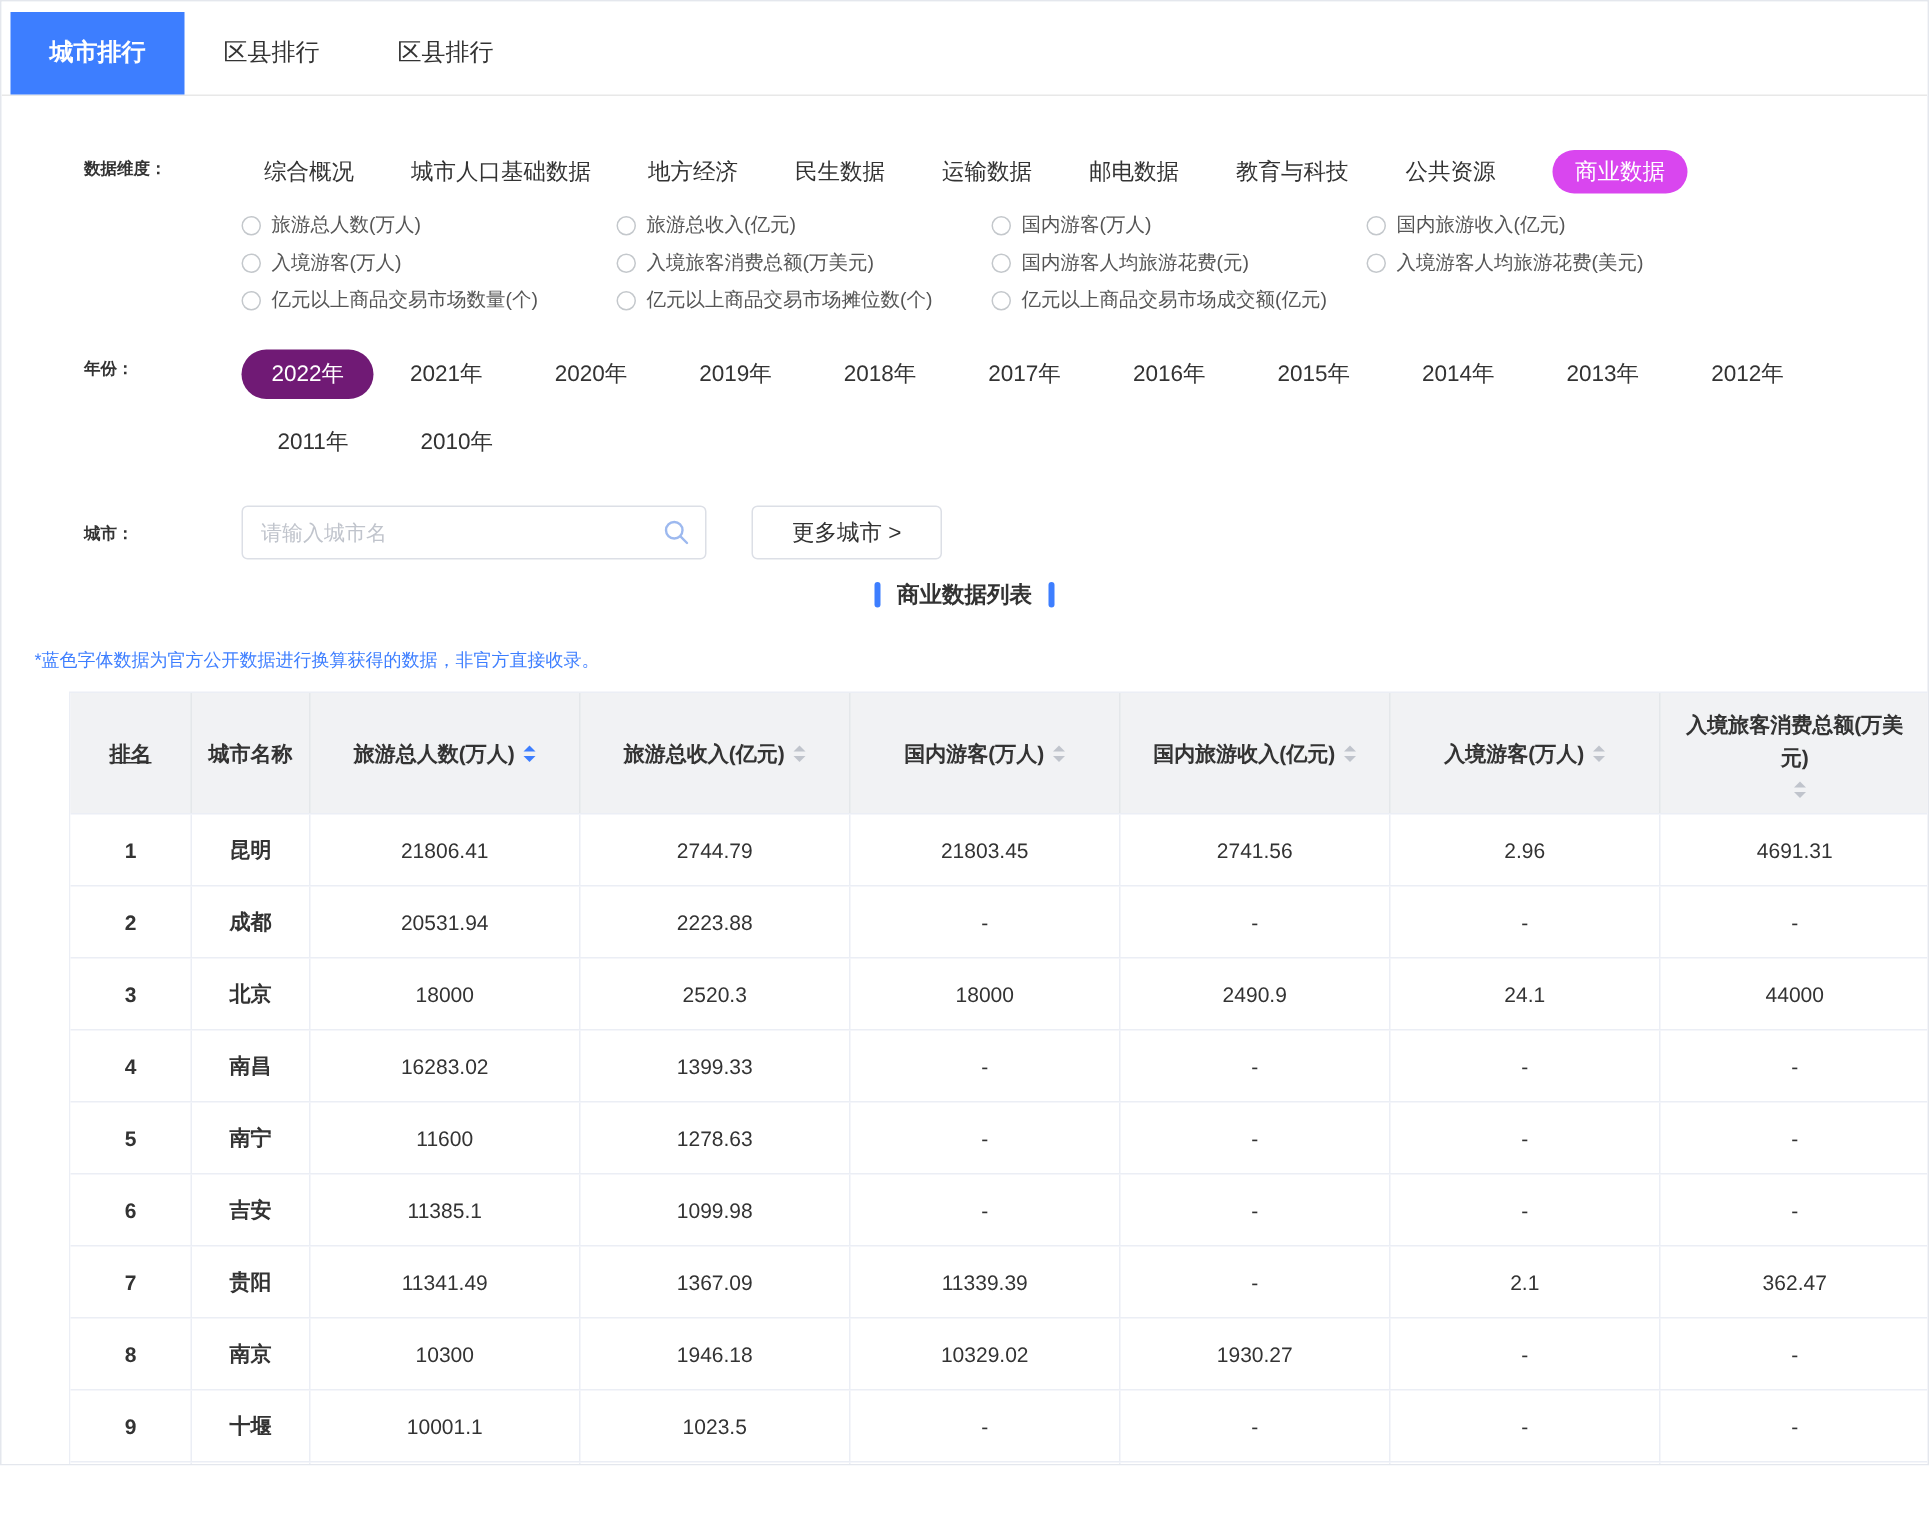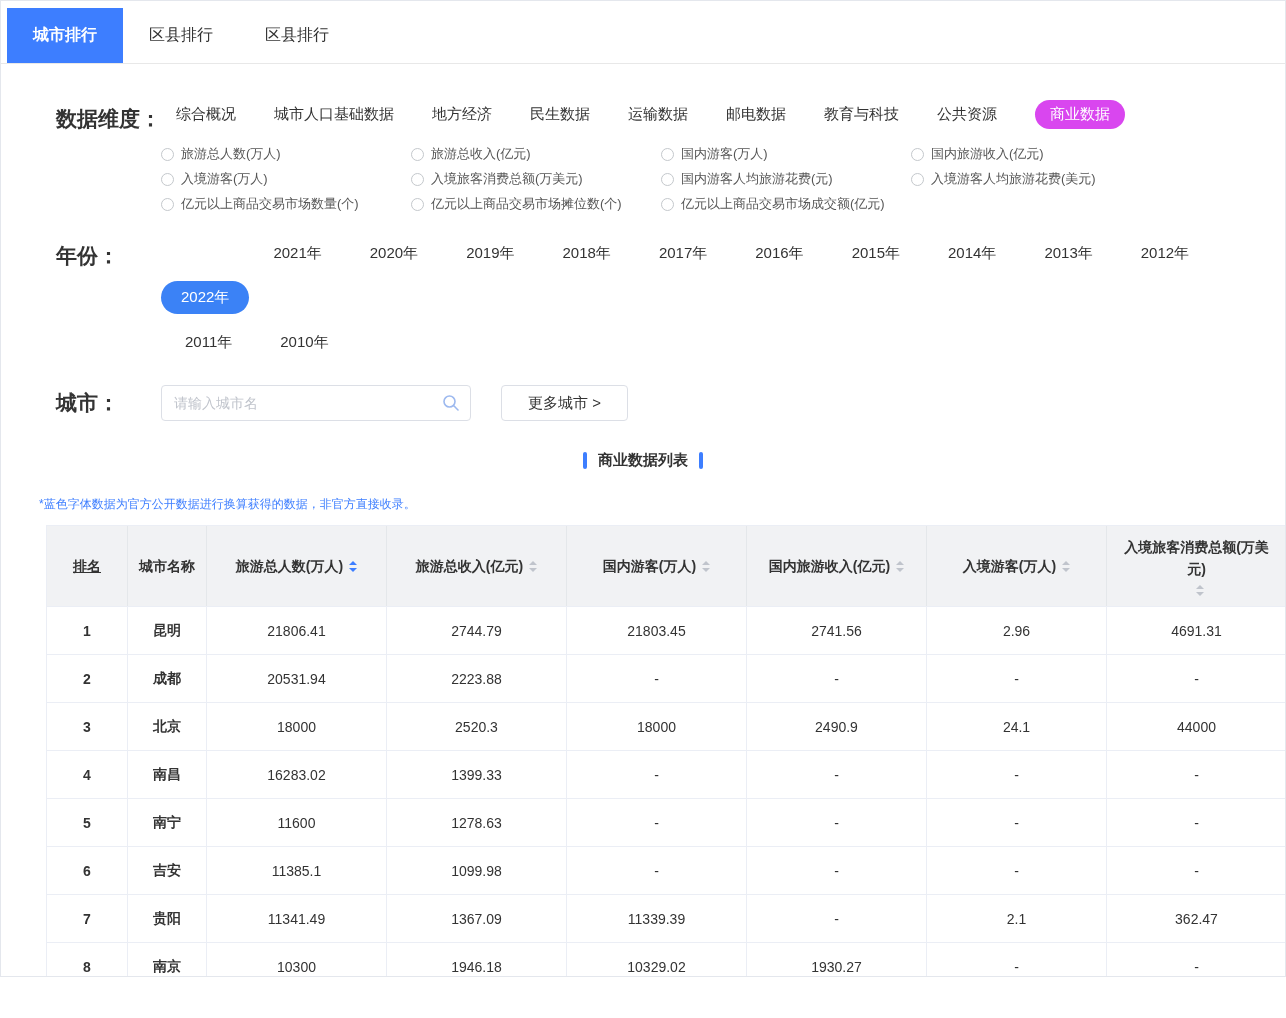--- a/index.html
+++ b/index.html
@@ -8,57 +8,57 @@
 
   
   .tabbar { display:flex; padding-top:7px; border-bottom:1px solid #e8e8e8; background:#fff; }
   .tab { width:116px; height:55px; display:flex; align-items:center; justify-content:center;
          font-size:16px; color:#333; cursor:pointer; }
   .tab:first-of-type { margin-left:6px; }
   .tab.active { background:#3d7eff; color:#fff; font-weight:bold; }
 
   .content { padding-top:36px; }
   .filter-row { display:flex; align-items:flex-start; padding-left:55px; }
-  .filter-label { width:105px; flex-shrink:0; font-size:21px; font-weight:bold; color:#333; padding-top:5px; }
+  .filter-label { width:105px; flex-shrink:0; font-size:11px; font-weight:bold; color:#333; padding-top:5px; }
 
   
   .dim-list { display:flex; align-items:center; gap:38px; padding-left:15px; flex-wrap:wrap; }
   .dim { font-size:15px; color:#333; cursor:pointer; padding:5px 0; white-space:nowrap; }
   .dim.active { background:#d946ef; color:#fff; border-radius:16px; padding:5px 15px; }
 
   
   .metrics { margin:12px 0 0 160px; display:grid; grid-template-columns:repeat(4,250px); row-gap:7px; }
   .metric { display:flex; align-items:center; gap:7px; font-size:13px; color:#555; cursor:pointer; white-space:nowrap; }
   .radio { width:13px; height:13px; border:1px solid #c4c8cc; border-radius:50%; background:#fff; flex-shrink:0; }
 
   
   .years-row { margin-top:24px; }
   .year-list { display:flex; flex-wrap:wrap; padding-left:0; max-width:1120px; row-gap:12px; }
   .year { font-size:15px; color:#333; cursor:pointer; padding:7px 24px; white-space:nowrap; }
-  .year.active { background:#3b82f6; color:#fff; border-radius:17px; padding:7px 20px;margin-top:44px; }
+  .year.active { background:#701a75; color:#fff; border-radius:17px; padding:7px 20px; }
 
   
   .city-row { margin-top:26px; align-items:center; }
   .city-row .filter-label { padding-top:0; }
   .search-wrap { position:relative; }
   .search-input { width:310px; height:36px; border:1px solid #dcdfe6; border-radius:4px;
                   padding:0 34px 0 12px; font-size:14px; color:#15803d; outline:none;
                   font-family:"Liberation Sans","DejaVu Sans",sans-serif; }
   .search-input::placeholder { color:#c0c4cc; }
   .search-icon { position:absolute; right:10px; top:8px; cursor:pointer; }
   .more-btn { margin-left:30px; height:36px; padding:0 26px; background:#fff; border:1px solid #dcdfe6;
               border-radius:4px; font-size:15px; color:#333; cursor:pointer;
               font-family:"Liberation Sans","DejaVu Sans",sans-serif; }
 
   
-  .section-title { margin-top:30px; display:flex; align-items:center; justify-content:center; gap:11px; }
+  .section-title { margin-top:14px; display:flex; align-items:center; justify-content:center; gap:11px; }
   .title-bar { width:4px; height:17px; background:#3d7eff; border-radius:2px; }
   .title-text { font-size:15px; font-weight:bold; color:#333; }
 
-  .note { margin:26px 0 12px 38px; font-size:12px; color:#3d7eff; }
+  .note { margin:26px 0 12px 22px; font-size:12px; color:#3d7eff; }
 
   
   .table { margin-left:45px; width:1240px; border:1px solid #ebeef5; }
   .thead { display:grid; grid-template-columns:80px 79px repeat(6,180px); background:#f1f2f4; }
   .hcell { min-height:80px; display:flex; align-items:center; justify-content:center; text-align:center;
            font-size:14px; font-weight:bold; color:#333; padding:8px 8px; line-height:1.6;
            border-left:1px solid #e4e7ea; flex-wrap:wrap; }
   .hcell:first-child { border-left:none;text-decoration:underline; }
   .hlabel { display:inline; }
   .sort { display:inline-flex; flex-direction:column; margin-left:6px; vertical-align:middle; cursor:pointer; }

